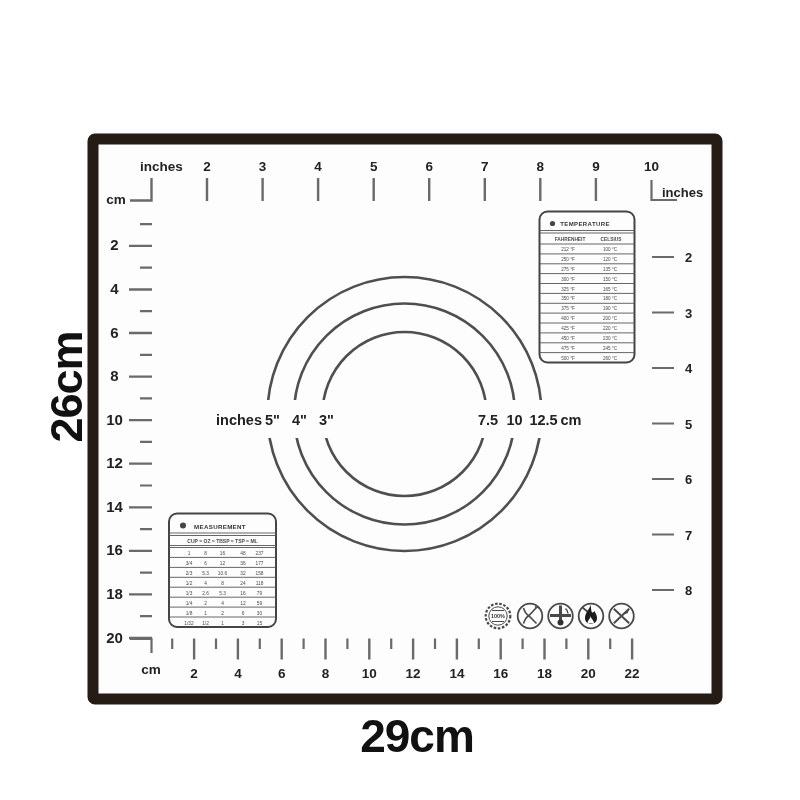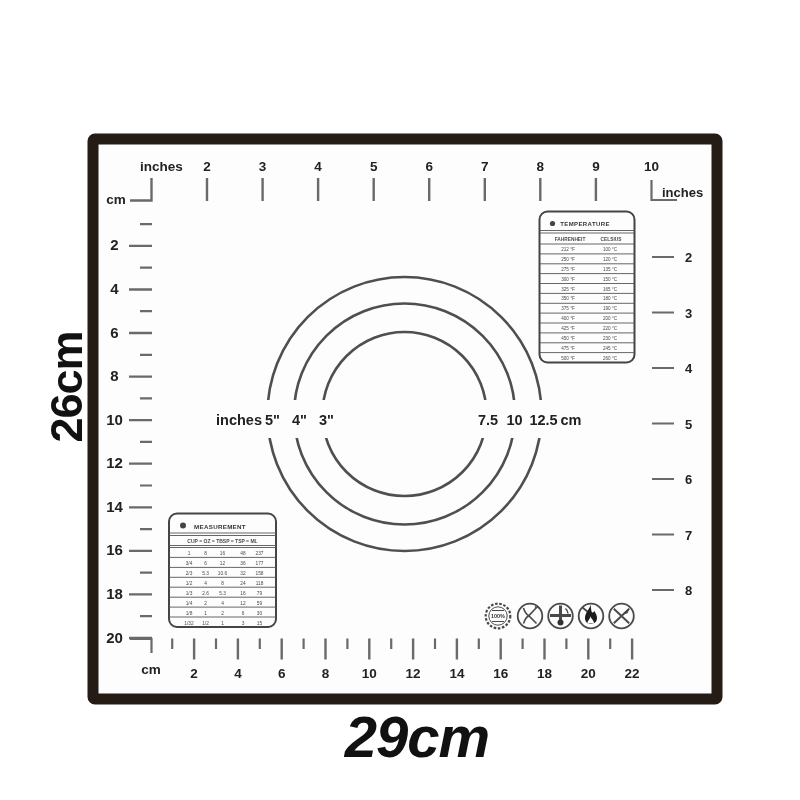--- a/index.html
+++ b/index.html
@@ -223,13 +223,13 @@
 <g stroke="#4a4a4a" fill="none">
 <circle cx="621.5" cy="616" r="12.3" stroke-width="1.8"></circle>
 <path d="M613.8,608.8 l15.4,14.4 M613.8,623.2 l15.4,-14.4" stroke-width="2"></path>
 <path d="M622.5,614.5 l7,-6.2 l-2,5 z" fill="#444" stroke="none"></path>
 </g>
 </g>
 </svg>
 
 <div class="abs" style="left:67px;top:387px;transform:translate(-50%,-50%) rotate(-90deg);font-size:45px;font-weight:bold;color:#111;letter-spacing:-1px;">26cm</div>
 
-<div class="abs" style="left:417px;top:736px;transform:translate(-50%,-50%);font-size:58px;font-weight:bold;color:#111;letter-spacing:-1px;font-style:italic;">29cm</div>
+<div class="abs" style="left:417px;top:736px;transform:translate(-50%,-50%);font-size:46px;font-weight:bold;color:#111;letter-spacing:-1px;">29cm</div>
 
 </body></html>

